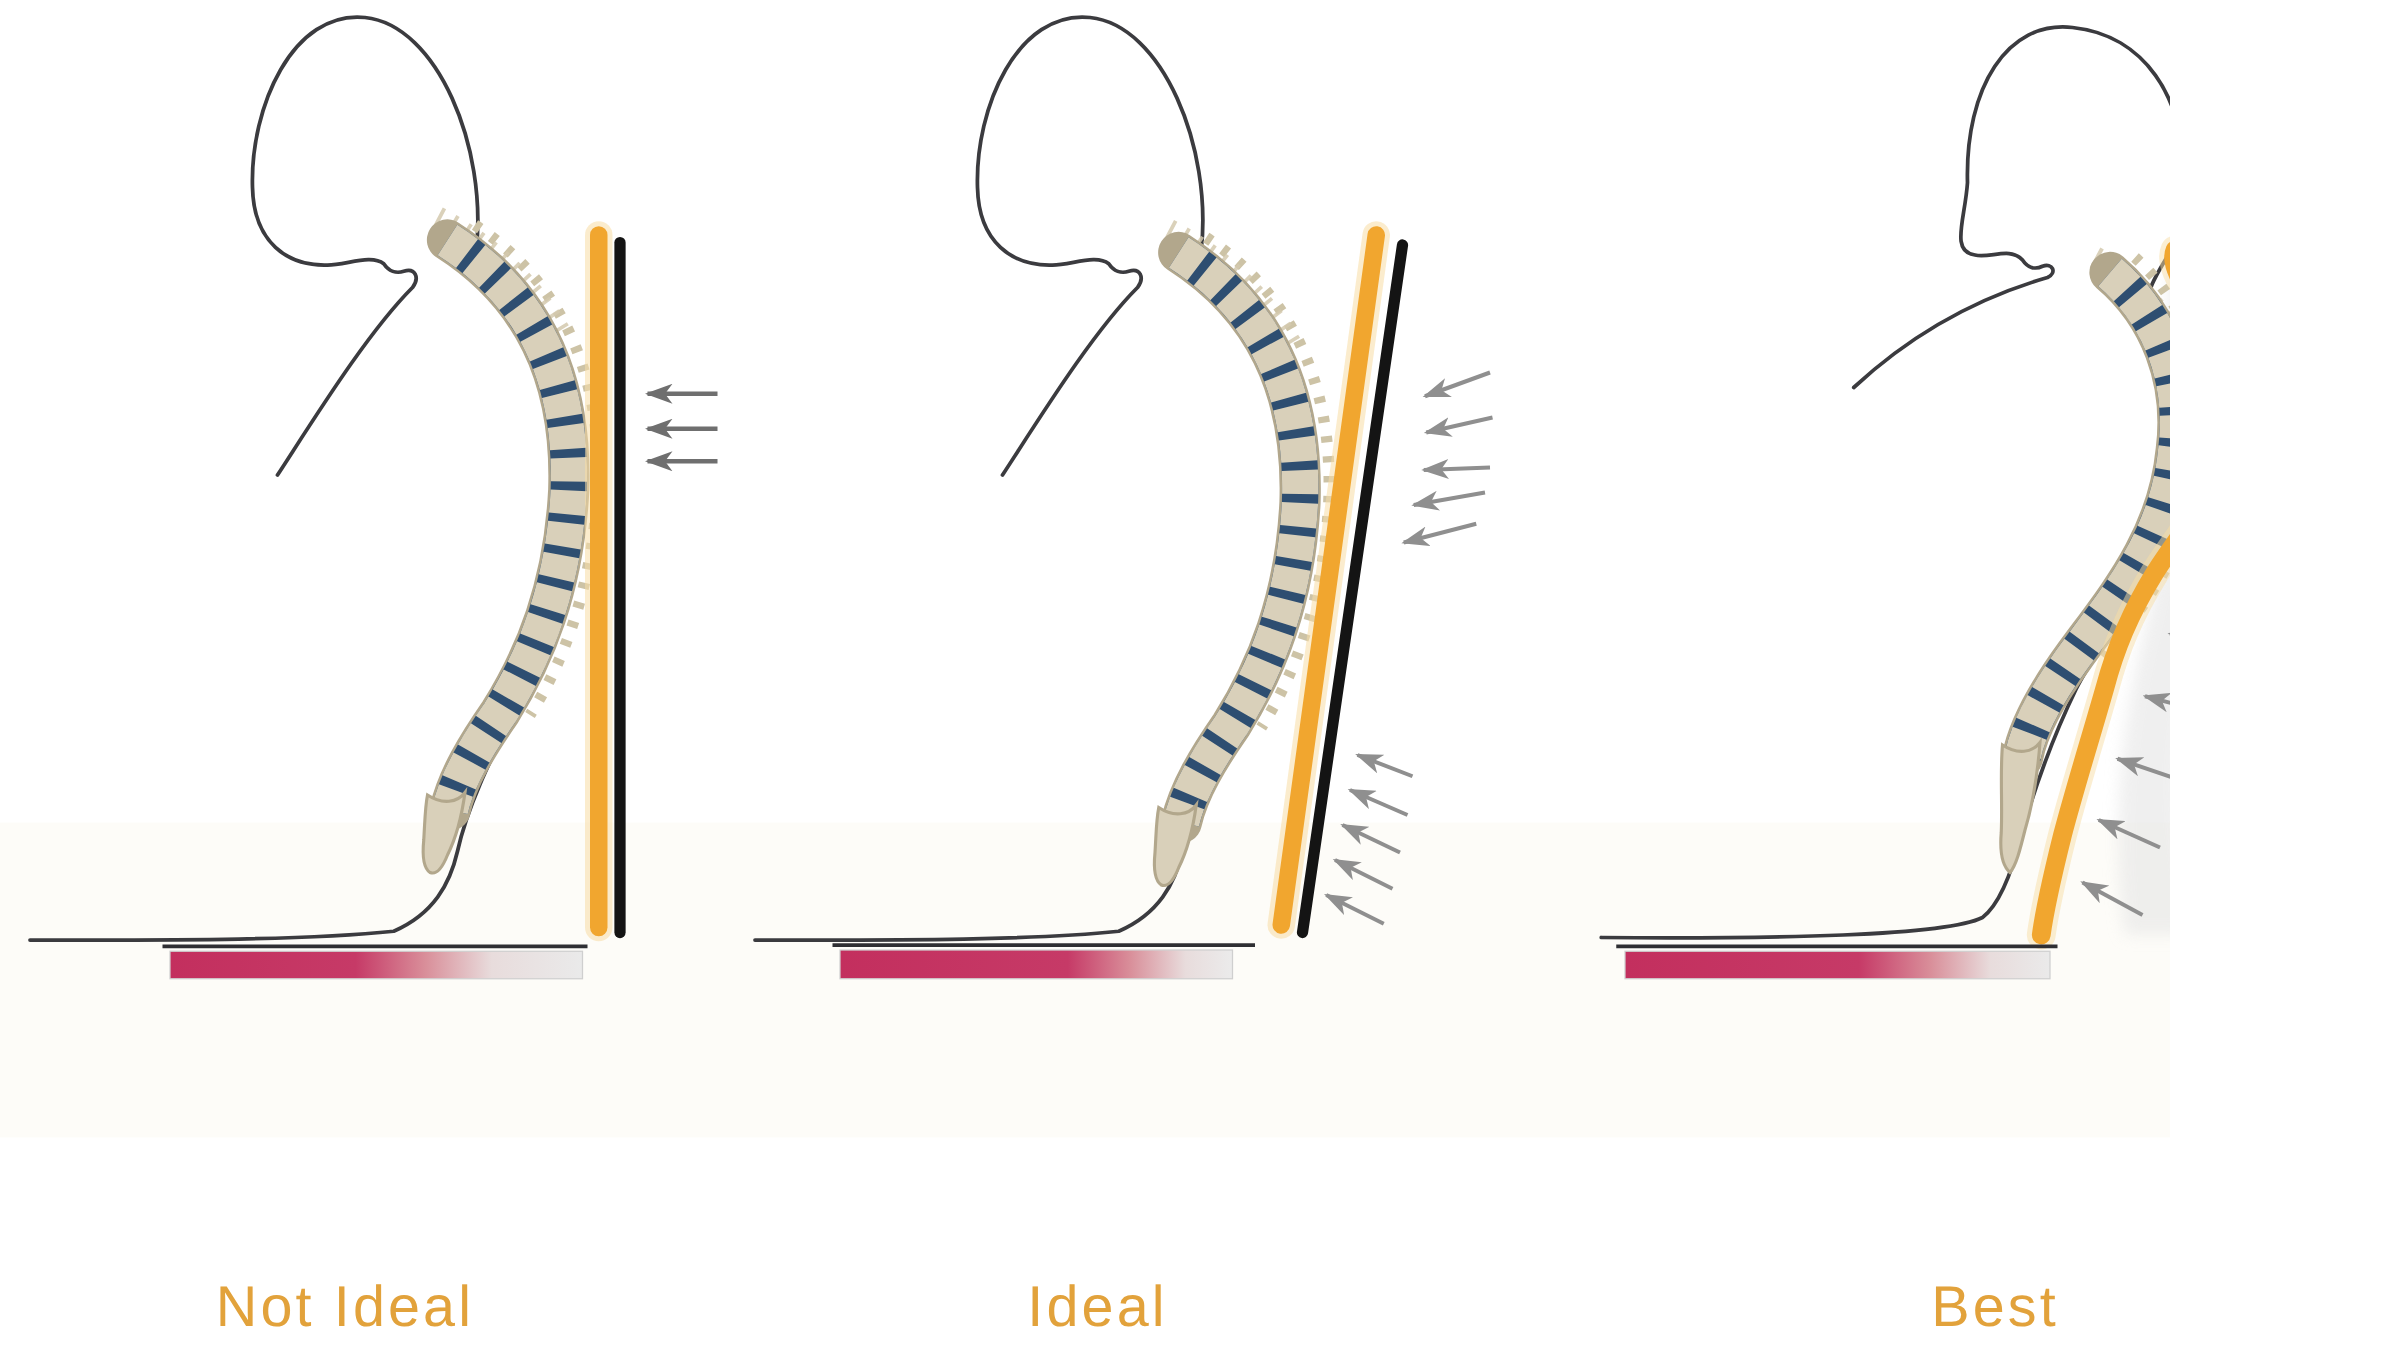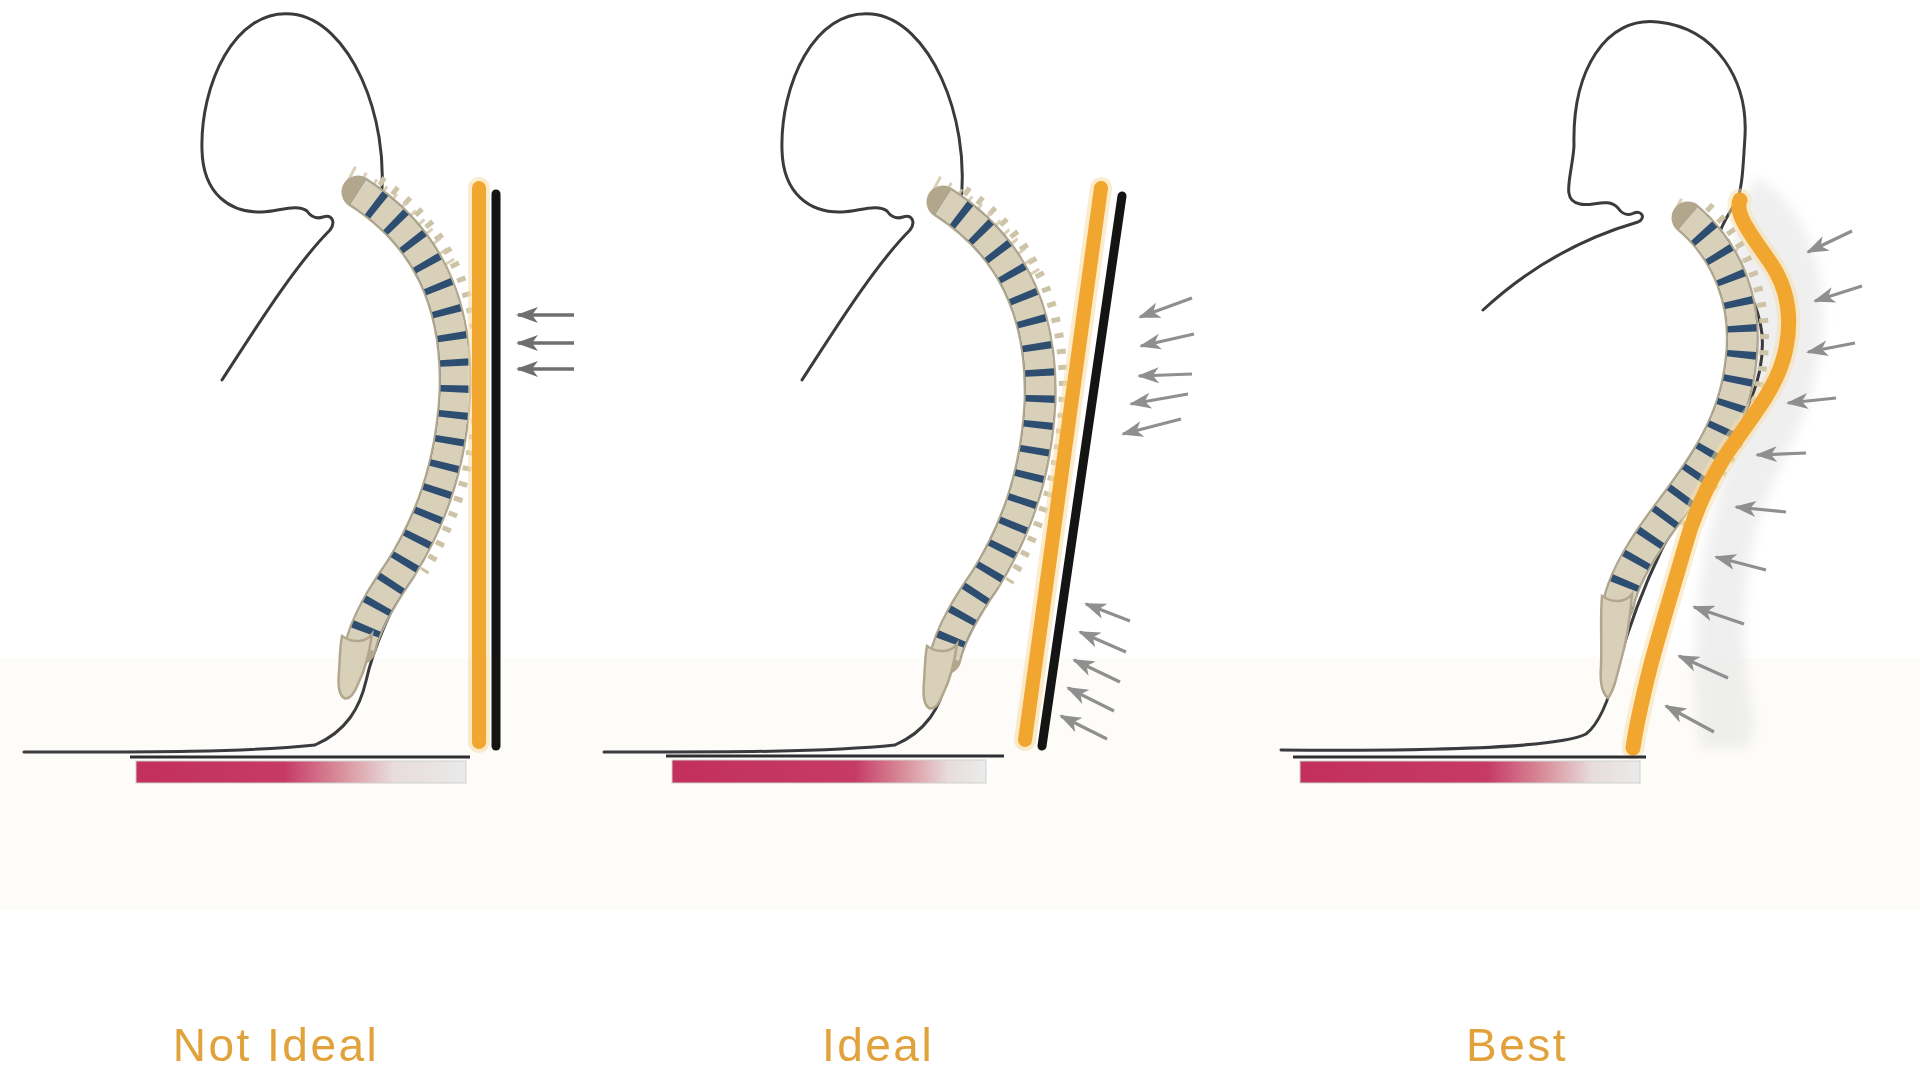--- a/index.html
+++ b/index.html
@@ -1,37 +1,37 @@
 <!DOCTYPE html>
 <html><head>
 <meta charset="utf-8">
 <style>
   html,body{margin:0;padding:0;background:#ffffff;}
   .stage{
     position:relative;
-    width:1920px;height:1080px;
+    width:1736px;height:1080px;
     background:#ffffff;
     overflow:hidden;
     font-family:"Liberation Sans", sans-serif;
   }
   .stage svg{position:absolute;left:0;top:0;}
   .panel-label{
     position:absolute;
     top:1018px;
     width:260px;
     text-align:center;
     font-size:46px;
     font-weight:400;
     letter-spacing:2.5px;
     color:#E2A23B;
     white-space:nowrap;
   }
   .label-1{left:146px;}
   .label-2{left:748px;}
-  .label-3{left:1387px;}
+  .label-3{left:1387px;text-align:right;}
 </style>
 </head>
 <body>
 
 <div class="stage">
 
   <svg width="1920" height="1080" viewBox="0 0 1920 1080">
 
     <defs>
 

